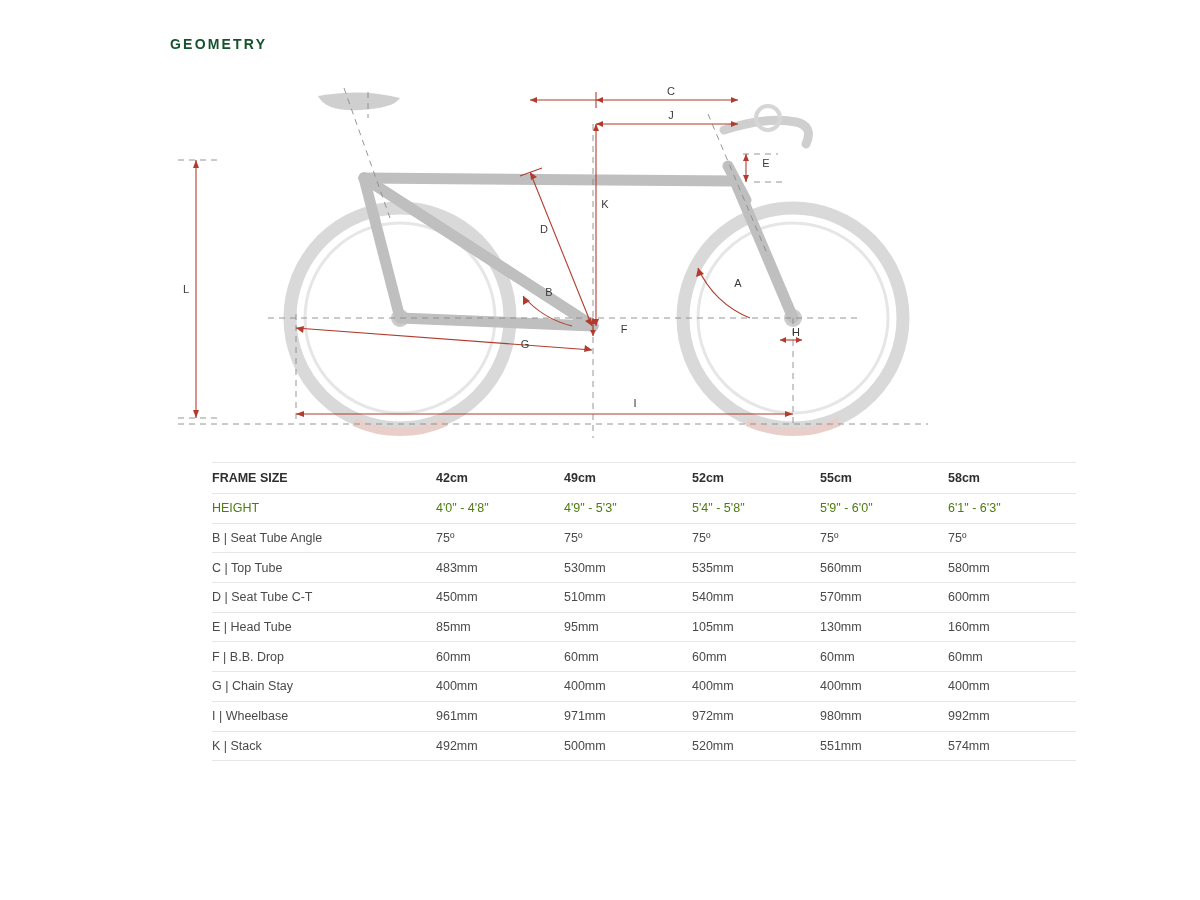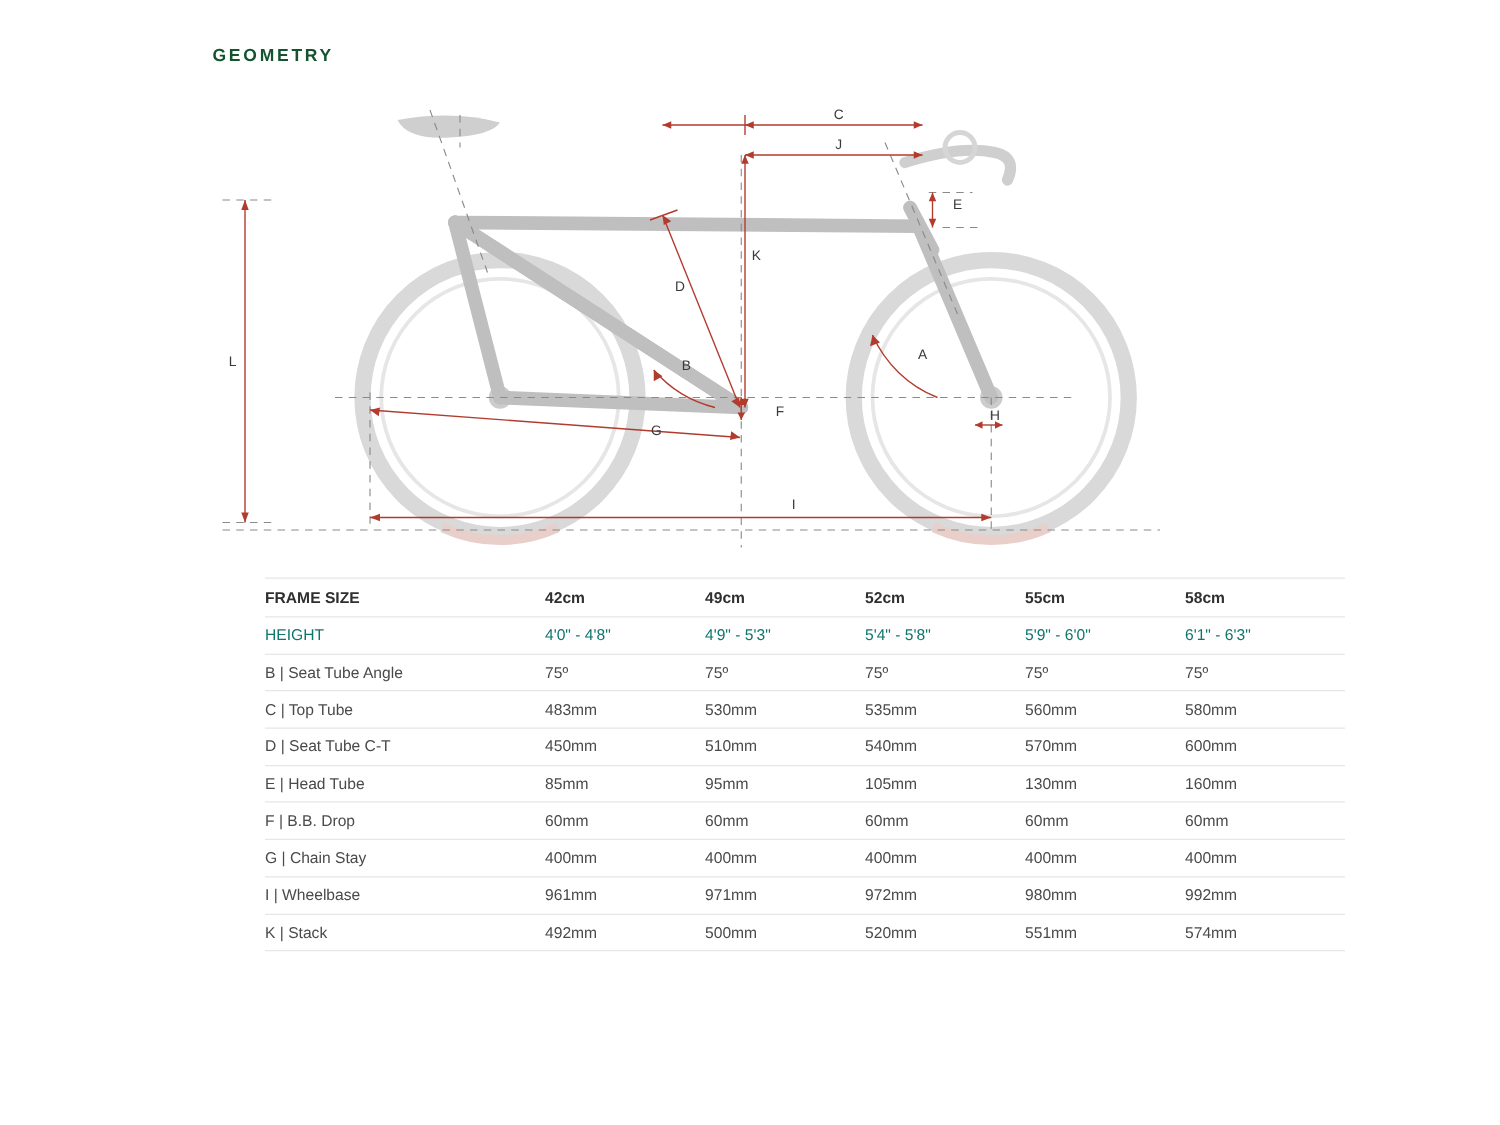--- a/index.html
+++ b/index.html
@@ -64,21 +64,21 @@
   }
   table.geo thead th {
     font-weight: bold;
     font-size: 12.5px;
     color: #2f2f2f;
     border-top: 1px solid #e6e6e6;
     border-bottom: 1px solid #e6e6e6;
     height: 30px;
   }
   table.geo tbody tr.height-row td {
-    color: #0f766e;
+    color: #4d7c0f;
   }
   table.geo col.c0 { width: 224px; }
   table.geo col.cx { width: 128px; }
 </style>
 </head>
 <body>
 
 <div class="page">
 
   <div class="title">GEOMETRY</div>

